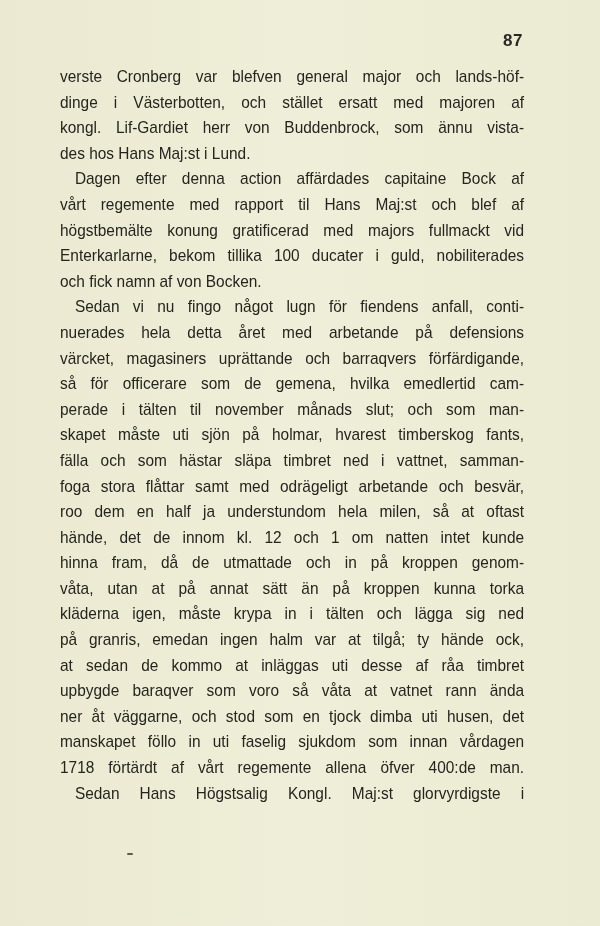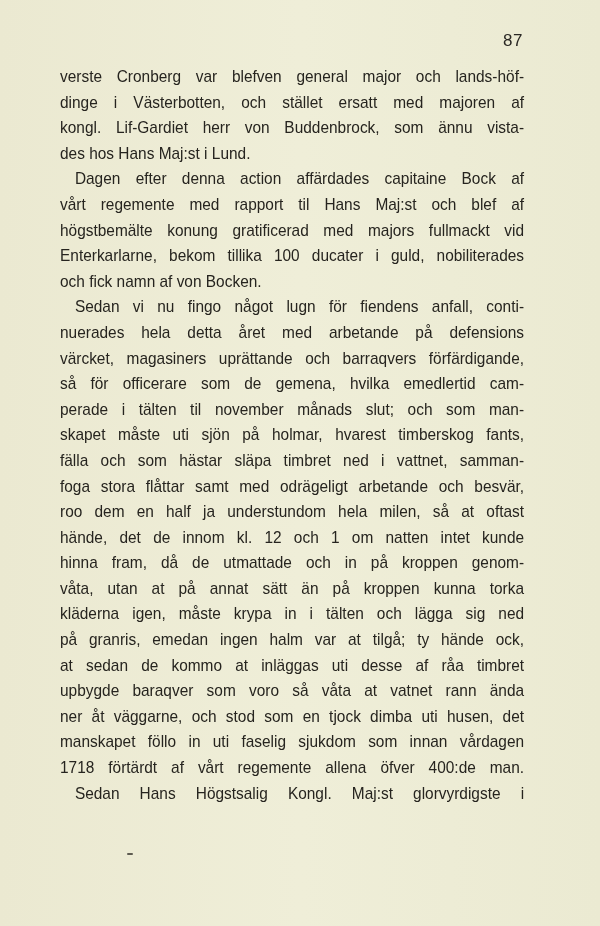--- a/index.html
+++ b/index.html
@@ -20,20 +20,21 @@
       background: linear-gradient(90deg, #ebe9d1 0%, #efeed8 50%, #ebead2 100%);
     }
     .page-number {
       position: absolute;
       right: 77px;
       top: 31px;
       font-family: "Liberation Sans", sans-serif;
       font-size: 17px;
       color: #2a2824;
       letter-spacing: 0.5px;
+      font-weight: bold;
     }
     .text-block {
       position: absolute;
       left: 60px;
       top: 64px;
       width: 464px;
       font-family: "Liberation Sans", sans-serif;
       font-size: 16.6px;
       line-height: 25.6px;
       color: #26241f;

